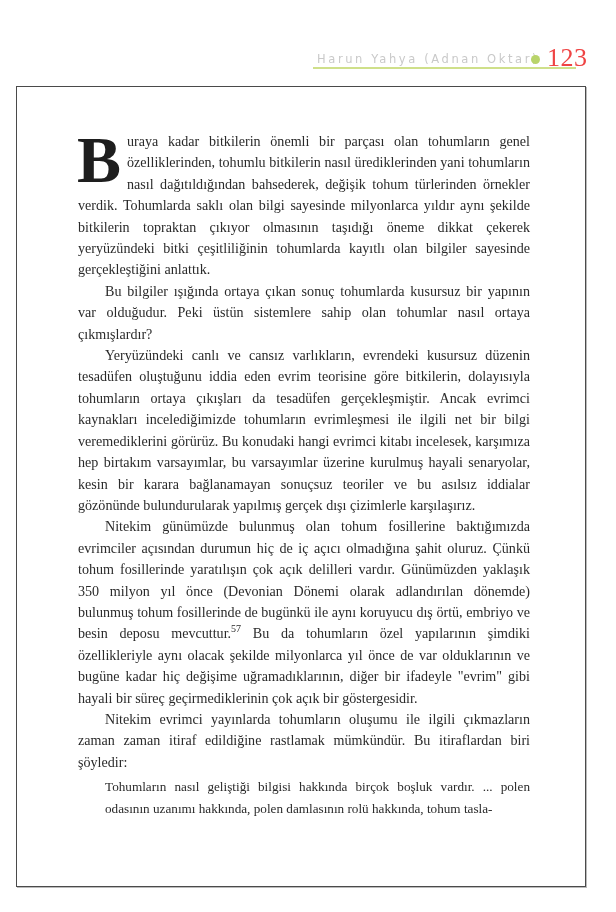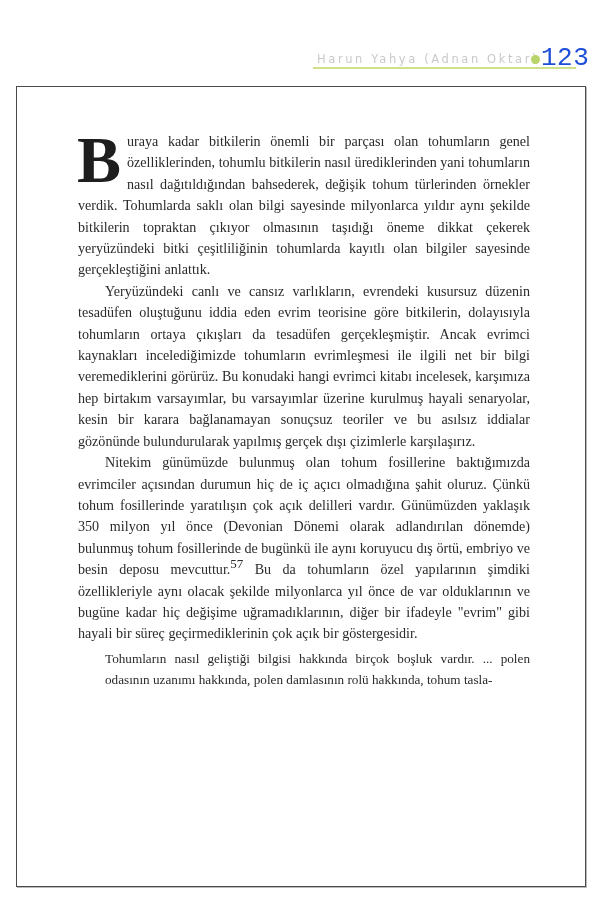--- a/index.html
+++ b/index.html
@@ -44,25 +44,25 @@
       position: absolute;
       left: 218px;
       top: 9px;
       width: 9px;
       height: 9px;
       border-radius: 50%;
       background: #b9d46a;
     }
     .header-page {
       position: absolute;
-      left: 228px;
+      left: 234px;
       top: -3px;
-      font-family: Liberation Mono, monospace;
+      font-family: Liberation Serif, serif;
       font-size: 26px;
-      color: #1d4ed8;
+      color: #ef4444;
       letter-spacing: 0.5px;
     }
     .page-frame {
       position: absolute;
       left: 16px;
       top: 86px;
       width: 570px;
       height: 801px;
       border: 1.5px solid #4a4a4a;
       box-sizing: border-box;
@@ -96,37 +96,39 @@
     .quote {
       margin: 3px 0 0 27px !important;
       text-indent: 0 !important;
       font-size: 13.2px;
       line-height: 21.4px;
     }
     .quote b {
       font-weight: normal;
     }
     sup.fn {
-      font-size: 13px;
+      font-size: 10px;
       vertical-align: 6px;
       line-height: 0;
     }
   </style>
 </head>
 <body>
 
 <div class="running-header">
   <span class="header-author">Harun Yahya (Adnan Oktar)</span>
   <div class="header-rule"></div>
   <span class="header-dot"></span>
   <span class="header-page">123</span>
 </div>
 
 <div class="page-frame"></div>
 
 <div class="body-text">
   <p class="first">
     <span class="drop-cap">B</span><span>uraya kadar bitkilerin önemli bir parçası olan tohumların genel özelliklerinden, tohumlu bitkilerin nasıl ürediklerinden yani tohumların nasıl dağıtıldığından bahsederek, değişik tohum türlerinden örnekler verdik. Tohumlarda saklı olan bilgi sayesinde milyonlarca yıldır aynı şekilde bitkilerin topraktan çıkıyor olmasının taşıdığı öneme dikkat çekerek yeryüzündeki bitki çeşitliliğinin tohumlarda kayıtlı olan bilgiler sayesinde gerçekleştiğini anlattık.</span>
   </p>
+  <p>Bu bilgiler ışığında ortaya çıkan sonuç tohumlarda kusursuz bir yapının var olduğudur. Peki üstün sistemlere sahip olan tohumlar nasıl ortaya çıkmışlardır?</p>
   <p>Yeryüzündeki canlı ve cansız varlıkların, evrendeki kusursuz düzenin tesadüfen oluştuğunu iddia eden evrim teorisine göre bitkilerin, dolayısıyla tohumların ortaya çıkışları da tesadüfen gerçekleşmiştir.  Ancak evrimci kaynakları incelediğimizde tohumların evrimleşmesi ile ilgili net bir bilgi veremediklerini görürüz. Bu konudaki hangi evrimci kitabı incelesek, karşımıza hep birtakım varsayımlar, bu varsayımlar üzerine kurulmuş hayali senaryolar, kesin bir karara bağlanamayan sonuçsuz teoriler ve bu asılsız iddialar gözönünde bulundurularak yapılmış gerçek dışı çizimlerle karşılaşırız.</p>
   <p><span>Nitekim günümüzde bulunmuş olan tohum fosillerine baktığımızda evrimciler açısından durumun hiç de iç açıcı olmadığına şahit oluruz. Çünkü tohum fosillerinde yaratılışın çok açık delilleri vardır. Günümüzden yaklaşık 350 milyon yıl önce (Devonian Dönemi olarak adlandırılan dönemde) bulunmuş tohum fosillerinde de bugünkü ile aynı koruyucu dış örtü, embriyo ve besin deposu mevcuttur.</span><sup class="fn">57</sup><span> Bu da tohumların özel yapılarının şimdiki özellikleriyle aynı olacak şekilde milyonlarca yıl önce de var olduklarının ve bugüne kadar hiç değişime uğramadıklarının, diğer bir ifadeyle "evrim" gibi hayali bir süreç geçirmediklerinin çok açık bir göstergesidir.</span></p>
+  <p>Nitekim evrimci yayınlarda tohumların oluşumu ile ilgili çıkmazların zaman zaman itiraf edildiğine rastlamak mümkündür. Bu itiraflardan biri şöyledir:</p>
   <p class="quote"><b>Tohumların nasıl geliştiği bilgisi hakkında birçok boşluk vardır</b><span>. ... polen odasının uzanımı hakkında, polen damlasının rolü hakkında, tohum tasla-</span></p>
 </div>
 
 </body></html>

